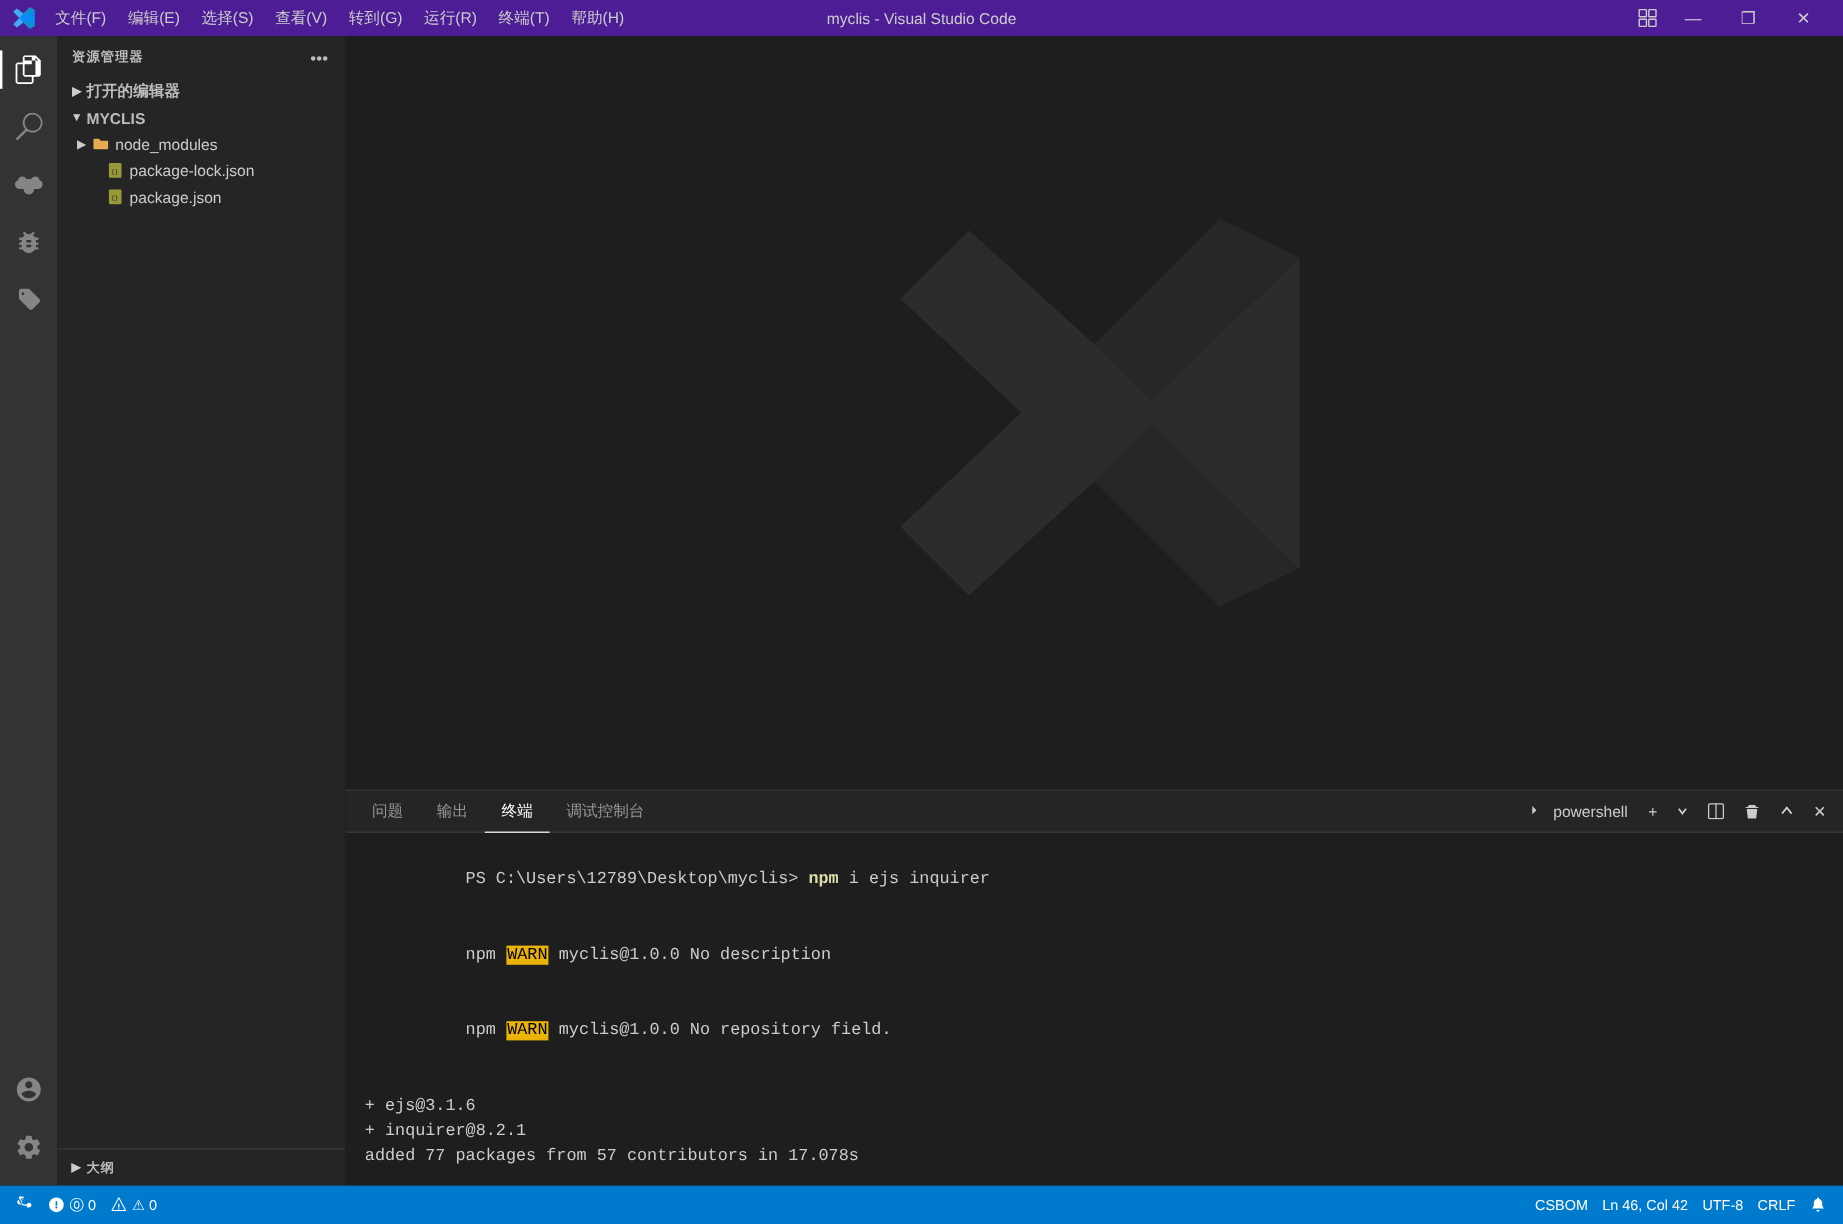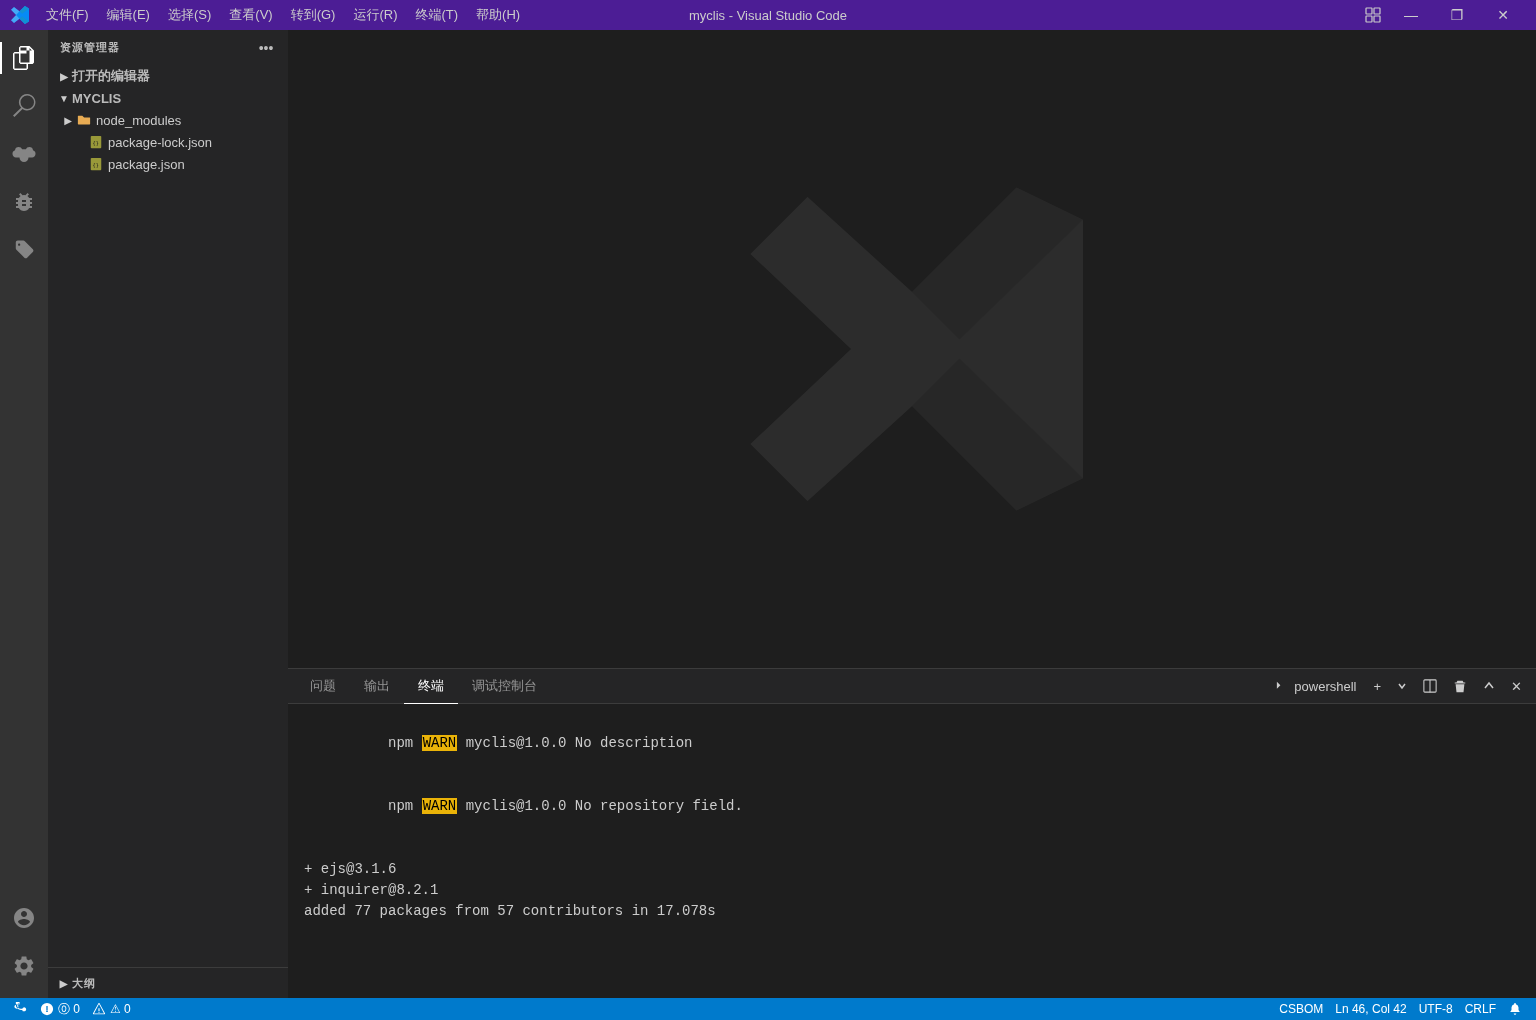--- a/index.html
+++ b/index.html
@@ -315,21 +315,21 @@
       line-height: 1.5;
     }
     .term-line { white-space: pre; }
     .term-yellow-bg { background: #eab308; color: #000000; padding: 0 1px; }
     .term-cyan { color: #29b8db; }
     .term-prompt { color: #cccccc; }
     .term-cmd { color: #dcdcaa; font-weight: bold; }
 
     
     .status-bar {
-      height: 22px;
+      height: 32px;
       background: #007acc;
       display: flex;
       align-items: center;
       padding: 0 8px;
       flex-shrink: 0;
     }
     .status-item {
       color: #ffffff;
       font-size: 12px;
       padding: 0 6px;
@@ -547,20 +547,23 @@
             <svg width="12" height="12" viewBox="0 0 12 12" fill="none" stroke="#cccccc" stroke-width="1.5">
               <path d="M2 8l4-5 4 5"></path>
             </svg>
           </div>
 
           <div class="panel-tab-action">✕</div>
         </div>
       </div>
 
       <div class="terminal-content">
+        <div class="term-line">
+          <span class="term-prompt">PS C:\Users\12789\Desktop\myclis&gt; </span><span class="term-cmd">npm</span><span> i ejs inquirer</span>
+        </div>
         <div class="term-line">
           <span>npm </span><span class="term-yellow-bg">WARN</span><span> myclis@1.0.0 No description</span>
         </div>
         <div class="term-line">
           <span>npm </span><span class="term-yellow-bg">WARN</span><span> myclis@1.0.0 No repository field.</span>
         </div>
         <div class="term-line">&nbsp;</div>
         <div class="term-line">+ ejs@3.1.6</div>
         <div class="term-line">+ inquirer@8.2.1</div>
         <div class="term-line">added 77 packages from 57 contributors in 17.078s</div>

